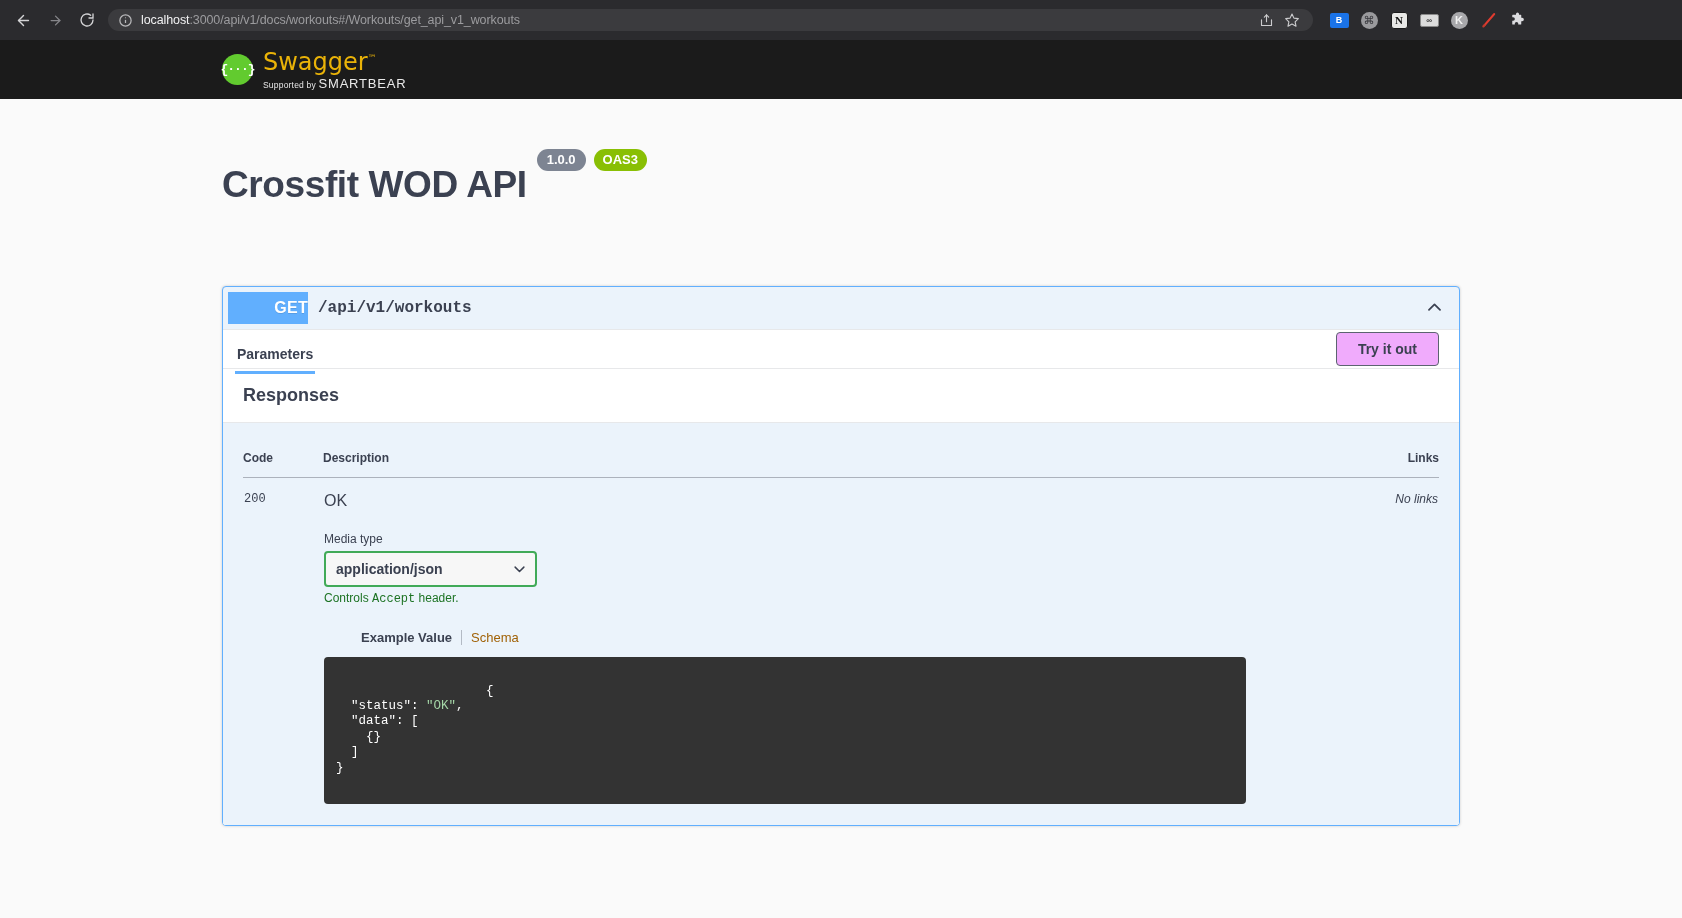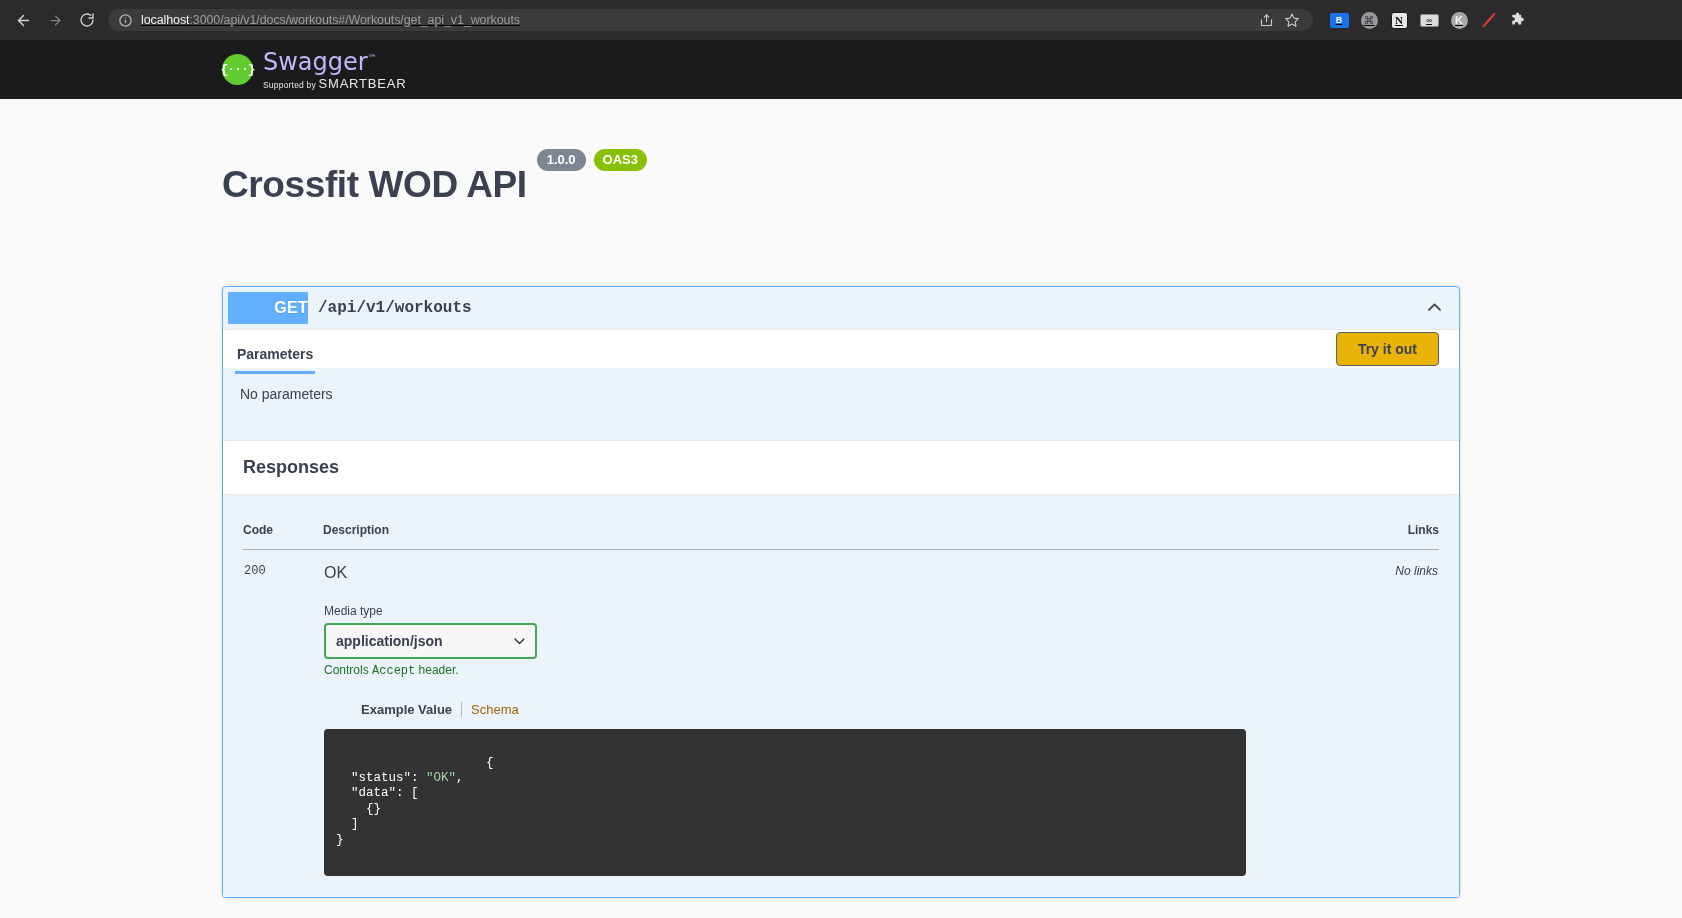--- a/index.html
+++ b/index.html
@@ -12,21 +12,20 @@
   }
 
   
   .browser-bar {
     height: 40px;
     background: #2b2b2e;
     display: flex;
     align-items: center;
     padding: 0 8px;
     position: relative;
-    text-decoration: underline;
   }
   .nav-btns { display: flex; align-items: center; gap: 2px; flex: 0 0 auto; }
   .nav-btn {
     width: 30px; height: 24px;
     display: flex; align-items: center; justify-content: center;
     color: #d4d4d6;
   }
   .nav-btn svg { display:block; }
   .omnibox {
     flex: 1 1 auto;
@@ -108,21 +107,21 @@
     flex: 0 0 auto;
   }
   .logo-braces {
     color: #fff; font-size: 13px; font-weight: bold;
     font-family: "Liberation Mono", monospace;
     letter-spacing: -1px;
     line-height: 1;
   }
   .logo-text-block { margin-left: 10px; line-height: 1; }
   .logo-title {
-    color: #c4b5fd; font-size: 24px; font-weight: 400;
+    color: #eab308; font-size: 24px; font-weight: 400;
     letter-spacing: 0px;
     font-family: "DejaVu Sans", sans-serif;
   }
   .logo-title sup { font-size: 9px; vertical-align: super; }
   .logo-sub {
     color: #e9e9e9; font-size: 8.5px;
     margin-top: 3px; letter-spacing: 0.2px;
   }
   .logo-sub .sb { font-weight: normal; letter-spacing: 0.8px; font-size: 13px; }
 
@@ -247,21 +246,21 @@
   }
   .tab-item.active:after {
     content: "";
     position: absolute;
     left: 0; right: 0; bottom: 0;
     height: 3px;
     background: #61affe;
   }
   .btn-tryout {
     border: 1px solid #5c6370;
-    background: #eab308;
+    background: #f0abfc;
     color: #3b4151;
     font-size: 14px;
     font-weight: bold;
     padding: 8px 21px;
     border-radius: 4px;
     cursor: pointer;
     font-family: "Liberation Sans", sans-serif;
   }
 
   .section-panel { background: #ebf3fb; }
@@ -511,23 +510,20 @@
 
       <div class="op-body">
 
         <div class="params-head">
           <div class="tab-row">
             <div class="tab-item active">Parameters</div>
           </div>
           <button class="btn-tryout">Try it out</button>
         </div>
 
-        <div class="section-panel">
-          <div class="no-params">No parameters</div>
-        </div>
 
         <div class="responses-title-bar">
           <span class="responses-title">Responses</span>
         </div>
 
         <div class="resp-table-wrap">
           <table class="resp">
             <thead>
               <tr>
                 <th class="col-code">Code</th>

